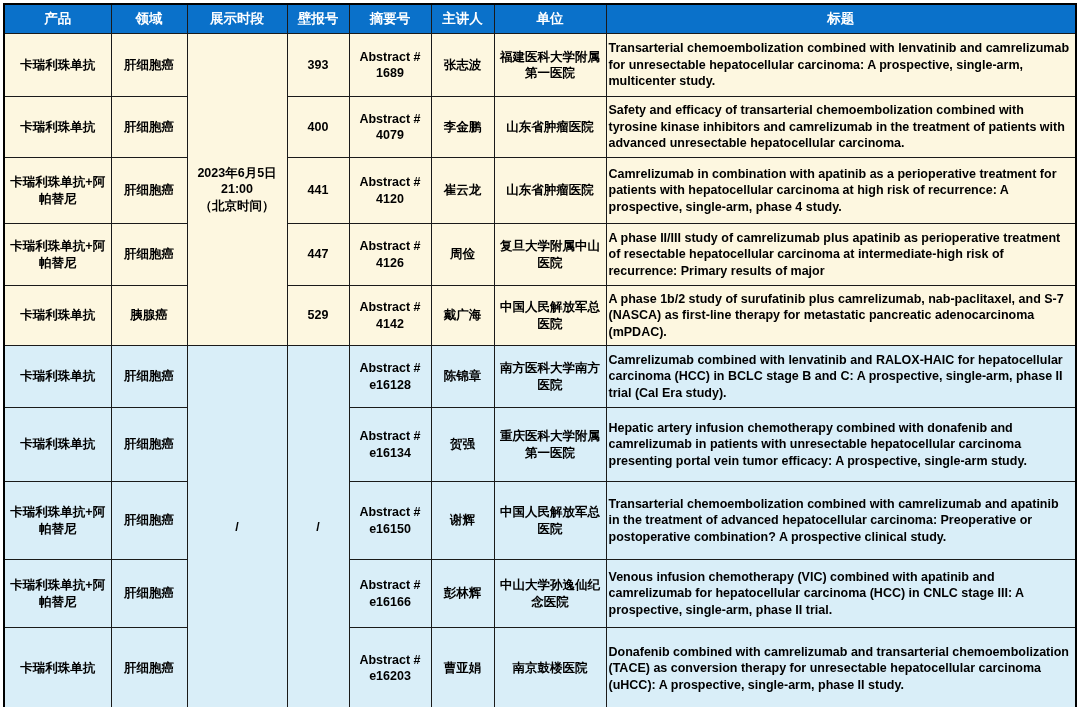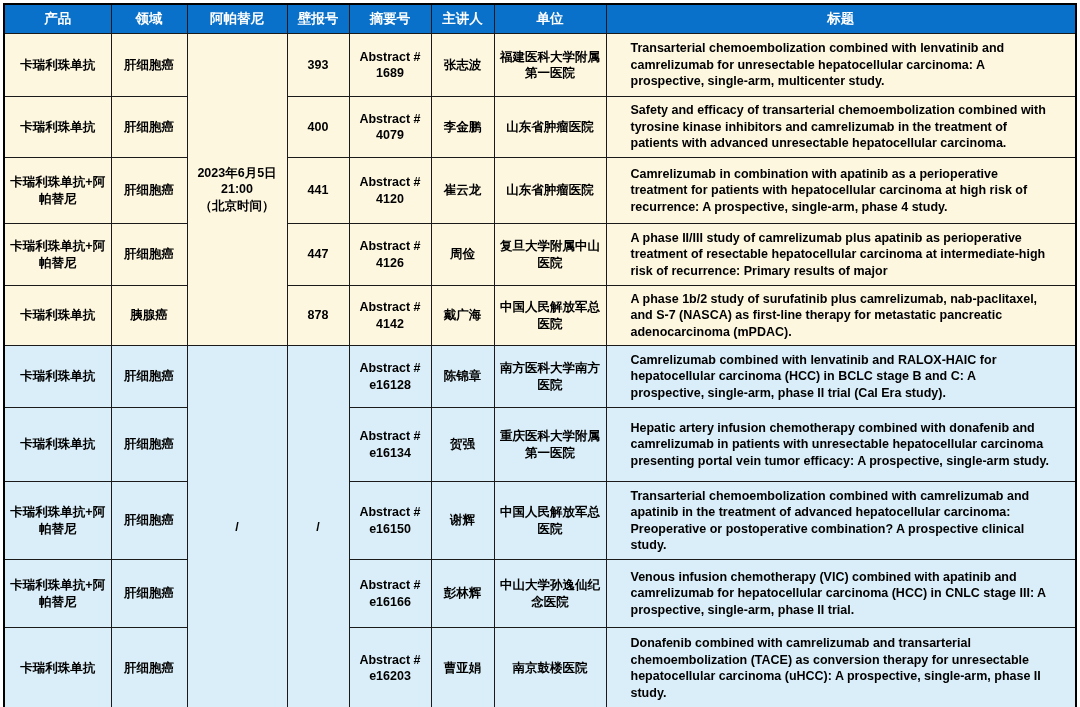--- a/index.html
+++ b/index.html
@@ -35,21 +35,21 @@
   }
   .poster-table td {
     font-size: 12.5px;
     text-align: center;
     vertical-align: middle;
     padding: 3px 3px;
     line-height: 1.3;
   }
   .poster-table td.title-cell {
     text-align: left;
-    padding: 3px 24px;
+    padding: 3px 2px;
     line-height: 1.32;
     font-size: 12.5px;
   }
   .poster-table td.period-cell { white-space: pre-line; }
   tr.warm td { background: #fdf7e0; }
   tr.cool td { background: #d9eef8; }
 </style>
 </head>
 <body>
 
@@ -62,21 +62,21 @@
         <col style="width:62px">
       <col style="width:82px">
         <col style="width:63px">
         <col style="width:112px">
         <col>
     </colgroup>
     <thead>
       <tr>
         <th>产品</th>
         <th>领域</th>
-        <th>阿帕替尼</th>
+        <th>展示时段</th>
         <th>壁报号</th>
         <th>摘要号</th>
         <th>主讲人</th>
         <th>单位</th>
         <th>标题</th>
       </tr>
     </thead>
     <tbody>
       <tr class="warm" style="height:63px">
         <td>卡瑞利珠单抗</td>
@@ -113,21 +113,21 @@
         <td>肝细胞癌</td>
         <td>447</td>
         <td>Abstract # 4126</td>
         <td>周俭</td>
         <td>复旦大学附属中山医院</td>
         <td class="title-cell">A phase II/III study of camrelizumab plus apatinib as perioperative treatment of resectable hepatocellular carcinoma at intermediate-high risk of recurrence: Primary results of major</td>
       </tr>
       <tr class="warm" style="height:60px">
         <td>卡瑞利珠单抗</td>
         <td>胰腺癌</td>
-        <td>878</td>
+        <td>529</td>
         <td>Abstract # 4142</td>
         <td>戴广海</td>
         <td>中国人民解放军总医院</td>
         <td class="title-cell">A phase 1b/2 study of surufatinib plus camrelizumab, nab-paclitaxel, and S-7 (NASCA) as first-line therapy for metastatic pancreatic adenocarcinoma (mPDAC).</td>
       </tr>
       <tr class="cool" style="height:62px">
         <td>卡瑞利珠单抗</td>
         <td>肝细胞癌</td>
         <td class="period-cell" rowspan="5">/</td>
         <td rowspan="5">/</td>

